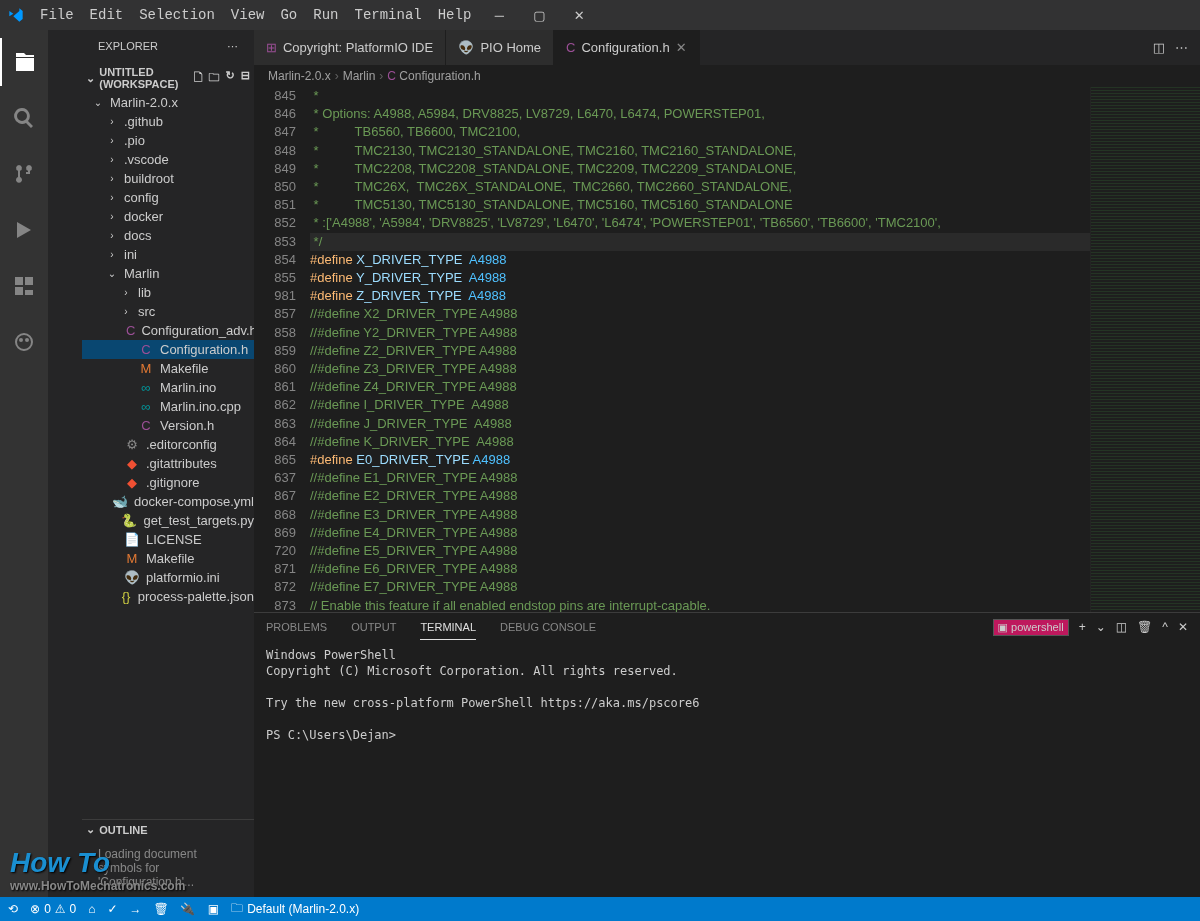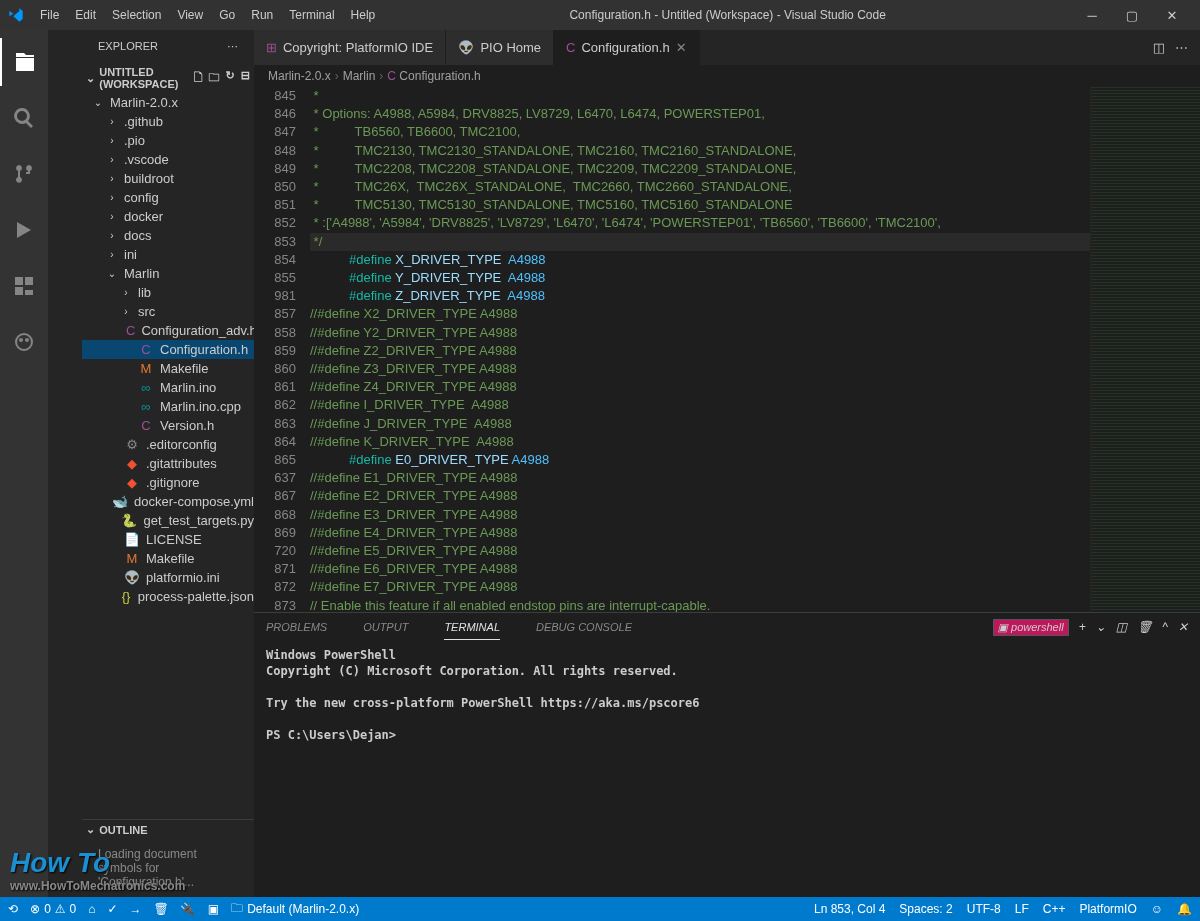--- a/index.html
+++ b/index.html
@@ -1,21 +1,21 @@
 <!DOCTYPE html>
 <html><head>
 <meta charset="utf-8">
 <style>
 * { margin: 0; padding: 0; box-sizing: border-box; font-family: 'Segoe UI', sans-serif; }
 body { background: #1e1e1e; color: #cccccc; width: 1200px; height: 921px; overflow: hidden; font-size: 13px; }
 
 .titlebar { height: 30px; background: #323233; display: flex; align-items: center; padding: 0 8px; }
 .titlebar .logo { width: 16px; height: 16px; margin-right: 8px; }
 .titlebar .menu { display: flex; gap: 0; }
-.titlebar .menu-item { padding: 4px 8px; font-size: 12px; cursor: pointer; }
+.titlebar .menu-item { padding: 4px 8px; font-size: 14px; cursor: pointer; font-family: Liberation Mono, monospace; }
 .titlebar .title { flex: 1; text-align: center; font-size: 12px; color: #cccccc; }
 .titlebar .controls { display: flex; gap: 0; }
 .titlebar .win-btn { width: 40px; height: 30px; display: flex; align-items: center; justify-content: center; cursor: pointer; }
 
 .main-area { display: flex; height: 867px; }
 .activity-bar { width: 48px; background: #333333; display: flex; flex-direction: column; align-items: center; padding-top: 8px; gap: 8px; }
 .activity-icon { width: 48px; height: 48px; display: flex; align-items: center; justify-content: center; cursor: pointer; color: #858585; position: relative; }
 .activity-icon.active { color: #ffffff; border-left: 2px solid #ffffff; }
 
 .sidebar { width: 206px; background: #252526; display: flex; flex-direction: column; overflow: hidden; padding-left: 34px; }
@@ -39,33 +39,33 @@
 .tab .close { opacity: 0.6; }
 .tab-actions { margin-left: auto; display: flex; align-items: center; gap: 10px; padding-right: 12px; }
 
 .breadcrumb { height: 22px; padding: 2px 14px; font-size: 12px; display: flex; align-items: center; gap: 4px; color: #a0a0a0; background: #1e1e1e; }
 .breadcrumb .sep { opacity: 0.5; }
 
 .code-area { flex: 1; display: flex; overflow: hidden; position: relative; }
 .gutter { width: 56px; text-align: right; padding-right: 14px; color: #858585; font-family: Consolas, monospace; font-size: 13px; line-height: 18.2px; }
 .code { flex: 1; font-family: Consolas, monospace; font-size: 13px; line-height: 18.2px; white-space: pre; overflow: hidden; }
 .code .cm { color: #6a9955; }
-.code .kw { color: #14b8a6; margin-left: 39px; }
+.code .kw { color: #fdba74; }
 .code .id { color: #9cdcfe; }
 .code .val { color: #4fc1ff; }
 .code-line.hl { background: #2a2a2a; }
 .minimap { width: 110px; background: #1e1e1e; opacity: 0.5; border-left: 1px solid #2a2a2a; background-image: repeating-linear-gradient(#2a4a2a 0 1px, transparent 1px 3px); }
 
 .panel { height: 285px; border-top: 1px solid #3c3c3c; display: flex; flex-direction: column; background: #1e1e1e; }
-.panel-tabs { height: 28px; display: flex; align-items: center; padding: 0 12px; gap: 36px; font-size: 11px; font-style: italic; }
+.panel-tabs { height: 28px; display: flex; align-items: center; padding: 0 12px; gap: 24px; font-size: 11px; }
 .panel-tab { text-transform: uppercase; padding: 6px 0; cursor: pointer; color: #888; }
 .panel-tab.active { color: #e0e0e0; border-bottom: 1px solid #e0e0e0; }
 .panel-actions { margin-left: auto; display: flex; align-items: center; gap: 10px; font-size: 12px; }
 .term-select { background: #be185d; border: 1px solid #555; color: #ccc; font-size: 11px; padding: 1px 4px; }
-.terminal { flex: 1; padding: 6px 12px; font-family: Consolas, monospace; font-size: 12px; line-height: 16px; white-space: pre; color: #cccccc; font-weight: bold; }
+.terminal { flex: 1; padding: 6px 12px; font-family: Consolas, monospace; font-size: 12px; line-height: 16px; white-space: pre; color: #cccccc; }
 
 .statusbar { height: 24px; background: #007acc; display: flex; align-items: center; font-size: 12px; color: #ffffff; padding: 0 8px; gap: 12px; }
 .statusbar .sb-item { display: flex; align-items: center; gap: 4px; cursor: pointer; }
 .statusbar .right { margin-left: auto; display: flex; gap: 14px; }
 
 .watermark { position: absolute; left: 10px; bottom: 28px; color: #1a8fd1; font-weight: bold; font-style: italic; font-size: 22px; z-index: 50; text-shadow: 1px 1px 2px #000; pointer-events: none; }
 .watermark .big { font-size: 28px; }
 
 svg { width: 16px; height: 16px; fill: currentColor; }
 .activity-icon svg { width: 24px; height: 24px; }
@@ -82,21 +82,20 @@
   <div class="menu" id="menu-container">
       <div class="menu-item">File</div>
       <div class="menu-item">Edit</div>
       <div class="menu-item">Selection</div>
       <div class="menu-item">View</div>
       <div class="menu-item">Go</div>
       <div class="menu-item">Run</div>
       <div class="menu-item">Terminal</div>
       <div class="menu-item">Help</div>
     </div>
-  <div class="title">Configuration.h - Untitled (Workspace) - Visual Studio Code</div>
   <div class="controls">
     <div class="win-btn">─</div>
     <div class="win-btn">▢</div>
     <div class="win-btn">✕</div>
   </div>
 </div>
 
 <div class="main-area">
 
   <div class="activity-bar">
@@ -375,28 +374,18 @@
 <div class="statusbar">
   <span class="sb-item">⟲</span>
   <span class="sb-item">⊗ <span>0</span> ⚠ <span>0</span></span>
   <span class="sb-item">⌂</span>
   <span class="sb-item">✓</span>
   <span class="sb-item">→</span>
   <span class="sb-item">🗑</span>
   <span class="sb-item">🔌</span>
   <span class="sb-item">▣</span>
   <span class="sb-item">🗀 <span>Default (Marlin-2.0.x)</span></span>
-  <div class="right">
-    <span class="sb-item">Ln 853, Col 4</span>
-    <span class="sb-item">Spaces: 2</span>
-    <span class="sb-item">UTF-8</span>
-    <span class="sb-item">LF</span>
-    <span class="sb-item">C++</span>
-    <span class="sb-item">PlatformIO</span>
-    <span class="sb-item">☺</span>
-    <span class="sb-item">🔔</span>
-  </div>
 </div>
 
 <div class="watermark">
   <div class="big"><span>How To</span></div>
   <div style="font-size:12px;color:#888;font-style:normal;">www.HowToMechatronics.com</div>
 </div>
 
 </body></html>

